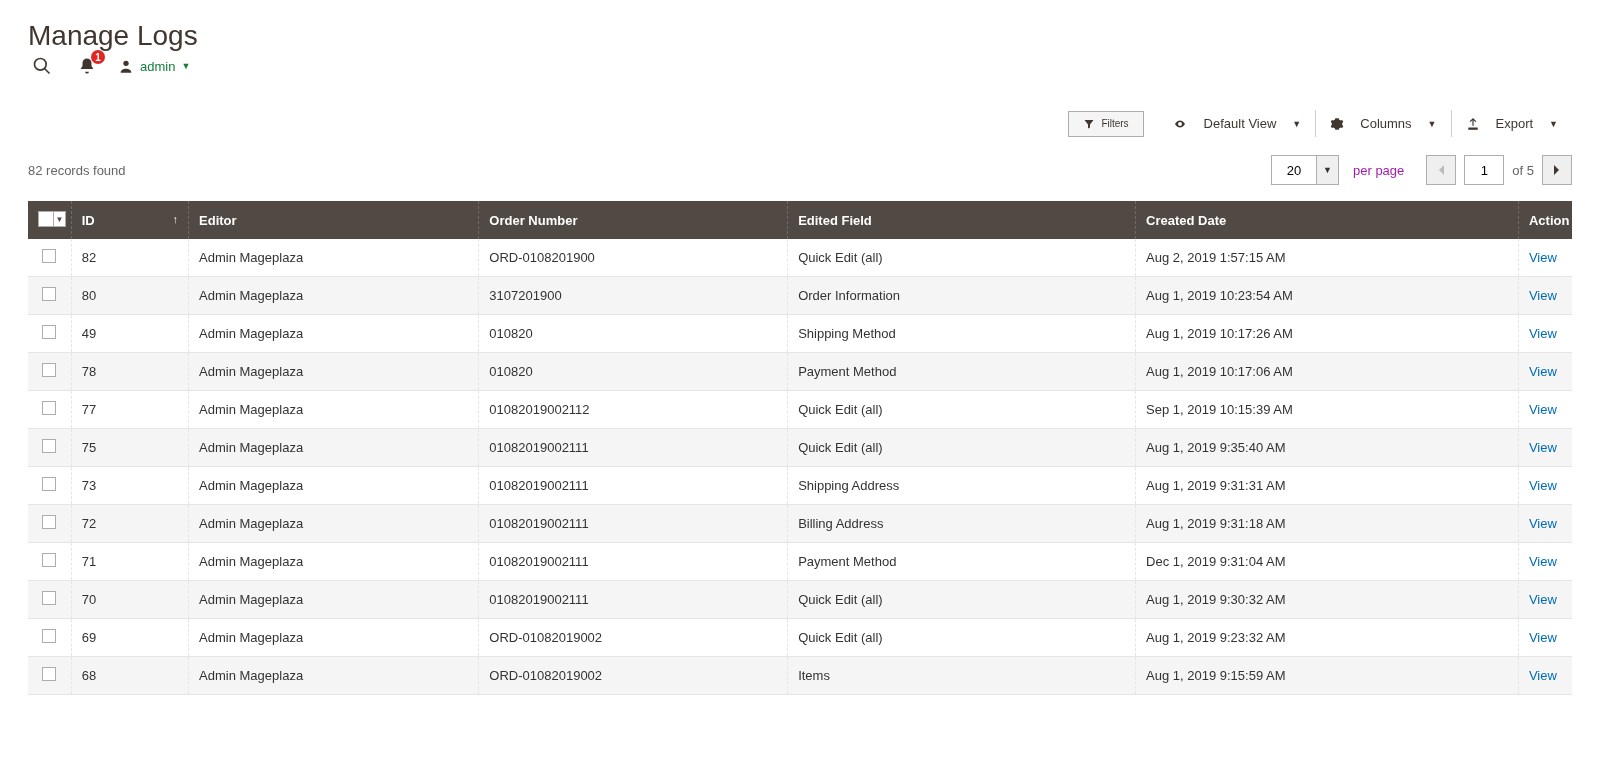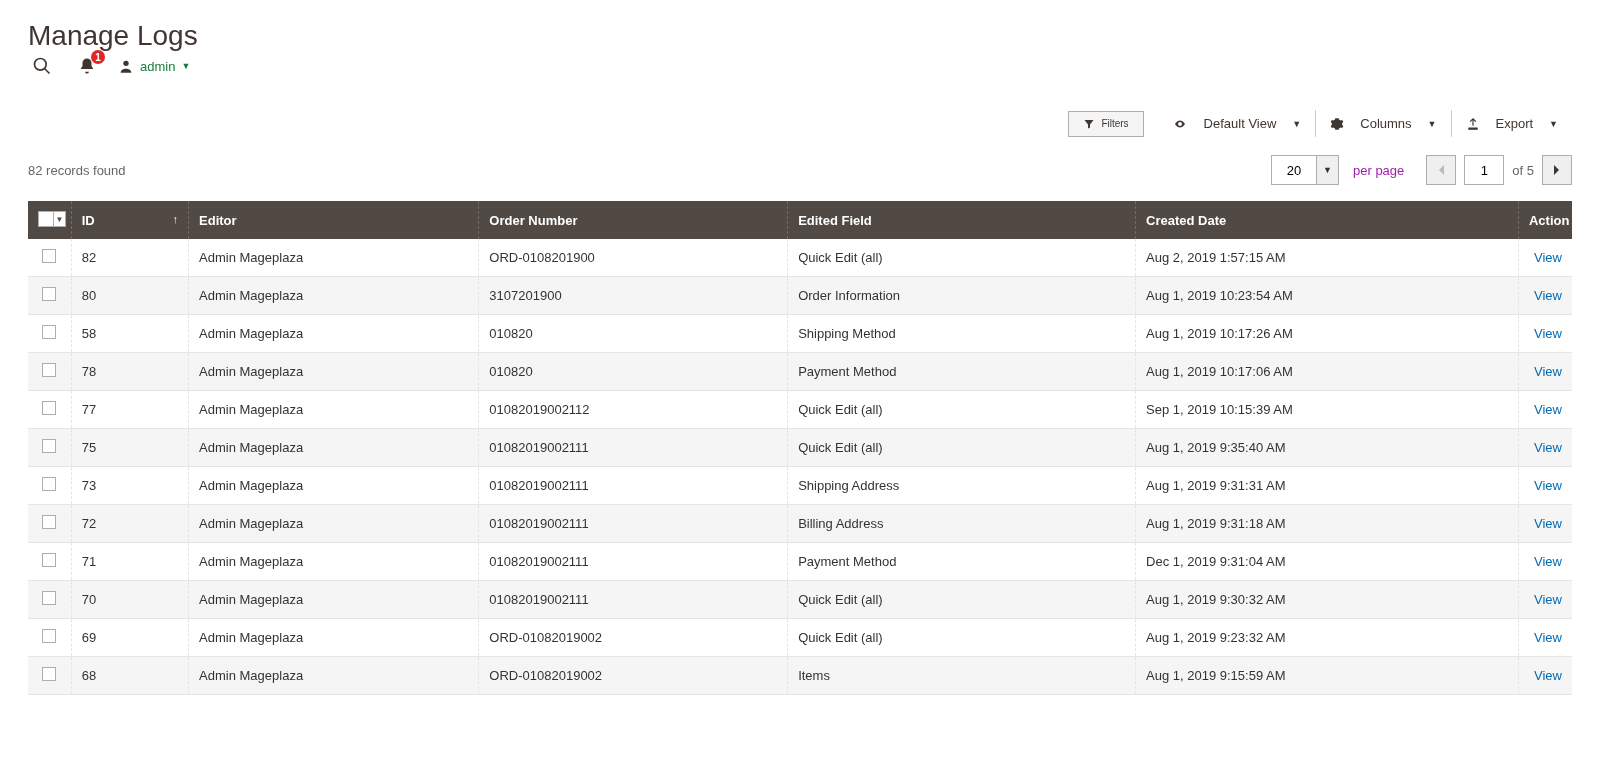--- a/index.html
+++ b/index.html
@@ -178,21 +178,21 @@
 .data-grid tbody td:last-child { border-right: none; }
 .data-grid tbody tr:nth-child(even) td { background: #f5f5f5; }
 .row-check {
   width: 14px; height: 14px;
   border: 1px solid #adadad;
   background: #fff;
   display: inline-block;
   cursor: pointer;
 }
 .view-link { color: #006bb4; cursor: pointer; }
-td.action-cell { text-align: right; }
+td.action-cell { text-align: left; }
 
 .caret { font-size: 9px; }
 </style>
 </head>
 <body>
 
 <div class="page-header">
   <h1 class="page-title">Manage Logs</h1>
   <div class="header-actions">
     <button class="icon-btn">
@@ -317,21 +317,21 @@
         <td style="text-align: center;"><span class="row-check"></span></td>
         <td>80</td>
         <td>Admin Mageplaza</td>
         <td>3107201900</td>
         <td>Order Information</td>
         <td>Aug 1, 2019 10:23:54 AM</td>
         <td class="action-cell"><span class="view-link">View</span></td>
       </tr>
       <tr>
         <td style="text-align: center;"><span class="row-check"></span></td>
-        <td>58</td>
+        <td>49</td>
         <td>Admin Mageplaza</td>
         <td>010820</td>
         <td>Shipping Method</td>
         <td>Aug 1, 2019 10:17:26 AM</td>
         <td class="action-cell"><span class="view-link">View</span></td>
       </tr>
       <tr>
         <td style="text-align: center;"><span class="row-check"></span></td>
         <td>78</td>
         <td>Admin Mageplaza</td>

